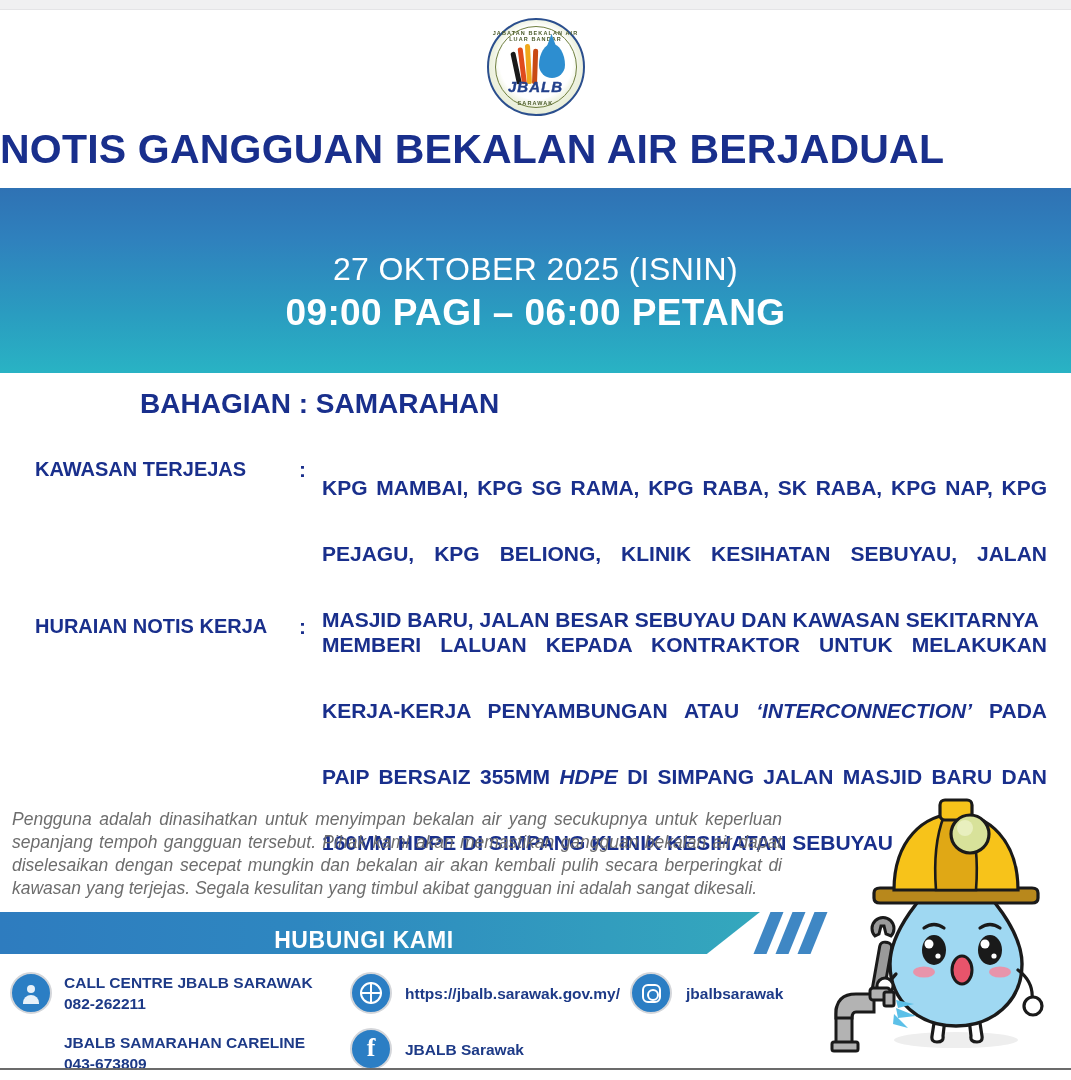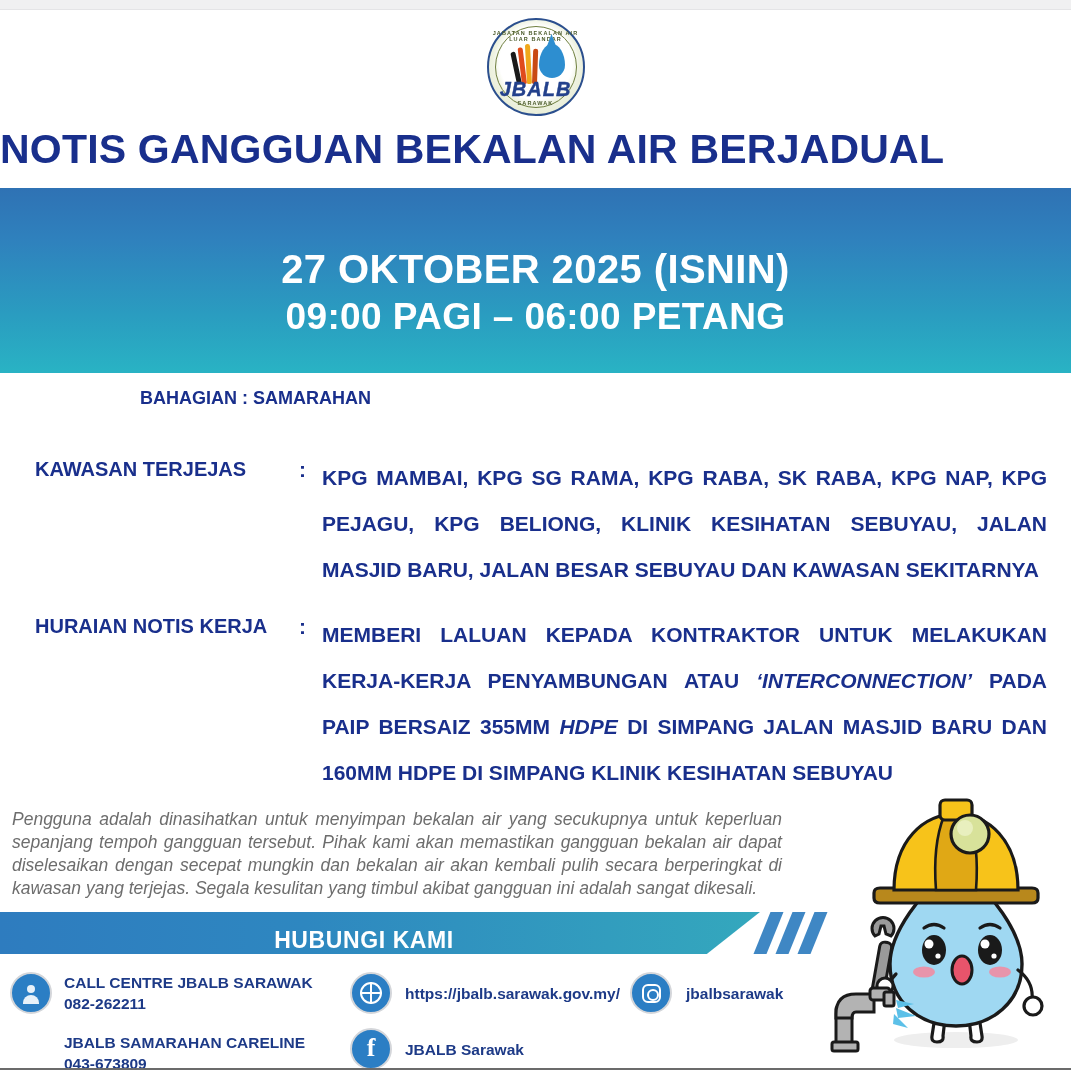--- a/index.html
+++ b/index.html
@@ -96,21 +96,21 @@
   }
   .lf1 { left: 1px;  background: #1a1a1a; transform: rotate(-12deg) scaleY(0.82); }
   .lf2 { left: 6px;  background: #e04b1c; transform: rotate(-7deg) scaleY(0.92); }
   .lf3 { left: 11px; background: #f0a81c; transform: rotate(-3deg) scaleY(1); }
   .lf4 { left: 16px; background: #c94a14; transform: rotate(2deg) scaleY(0.88); }
   .logo-word {
     position: absolute;
     left: 0; right: 0;
     top: 58px;
     text-align: center;
-    font-size: 20px;
+    font-size: 15px;
     font-weight: bold;
     font-style: italic;
     letter-spacing: 1px;
     color: #23418c;
     -webkit-text-stroke: 0.4px #23418c;
   }
   .logo-arc-top, .logo-arc-bot {
     position: absolute;
     left: 0; right: 0;
     text-align: center;
@@ -143,22 +143,22 @@
     left: 0;
     width: 1071px;
     height: 185px;
     background: linear-gradient(to bottom, #2f72b4 0%, #2f81bd 28%, #2a9cc0 68%, #29b3c4 100%);
     display: flex;
     flex-direction: column;
     align-items: center;
     justify-content: center;
   }
   .date-line1 {
-    font-size: 40px;
-    font-weight: bold;
+    font-size: 32px;
+    font-weight: normal;
     color: #ffffff;
     letter-spacing: 0.4px;
     margin-bottom: 4px;
     margin-top: 23px;
   }
   .date-line2 {
     font-size: 37px;
     font-weight: bold;
     color: #ffffff;
     letter-spacing: 0.4px;
@@ -169,21 +169,21 @@
     position: absolute;
     top: 388px;
     left: 0;
     width: 1071px;
     height: 40px;
   }
   .loc-bahagian {
     position: absolute;
     left: 140px;
     top: 0;
-    font-size: 18px;
+    font-size: 28px;
     font-weight: bold;
     color: #192f8c;
   }
   .loc-daerah {
     position: absolute;
     left: 653px;
     top: 0;
     font-size: 28px;
     font-weight: bold;
     color: #192f8c;
@@ -217,21 +217,21 @@
     color: #192f8c;
   }
   .info-value {
     position: absolute;
     left: 322px;
     width: 725px;
     font-size: 21px;
     font-weight: bold;
     color: #192f8c;
     text-align: justify;
-    line-height: 46px;
+    line-height: 66px;
   }
   .info-value i { font-style: italic; }
 
   
   .advisory {
     position: absolute;
     top: 808px;
     left: 12px;
     width: 770px;
     font-size: 17.5px;

